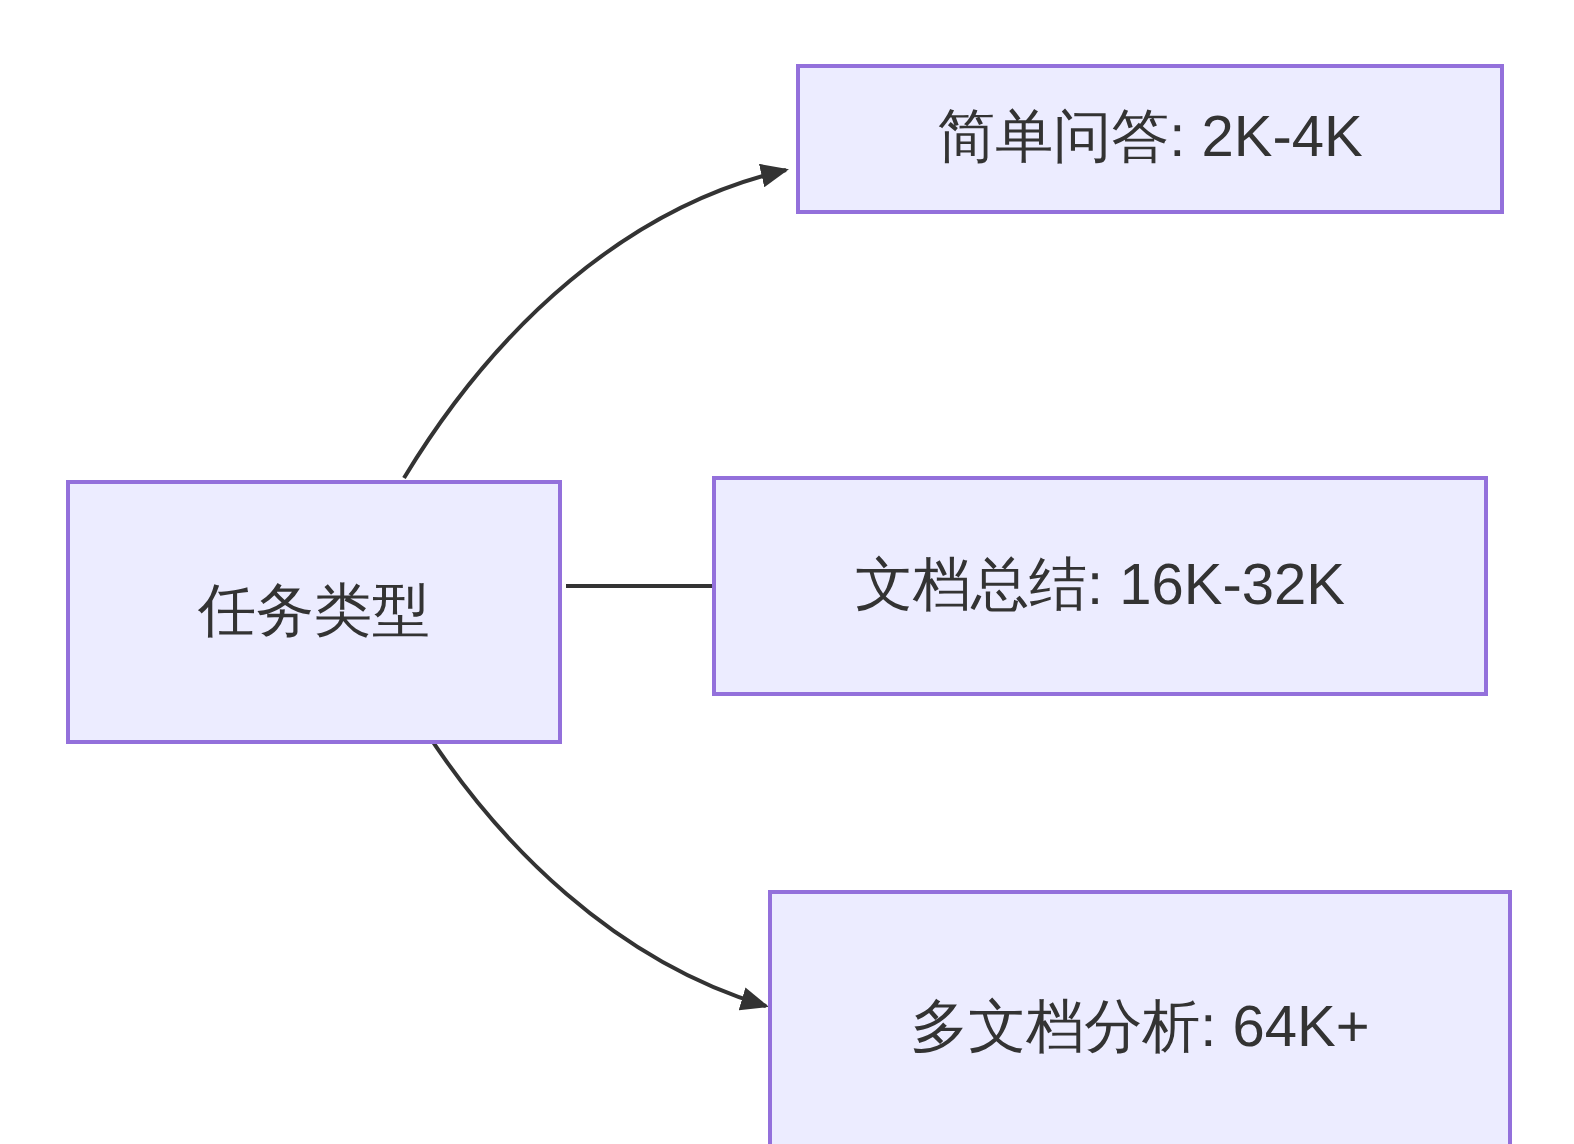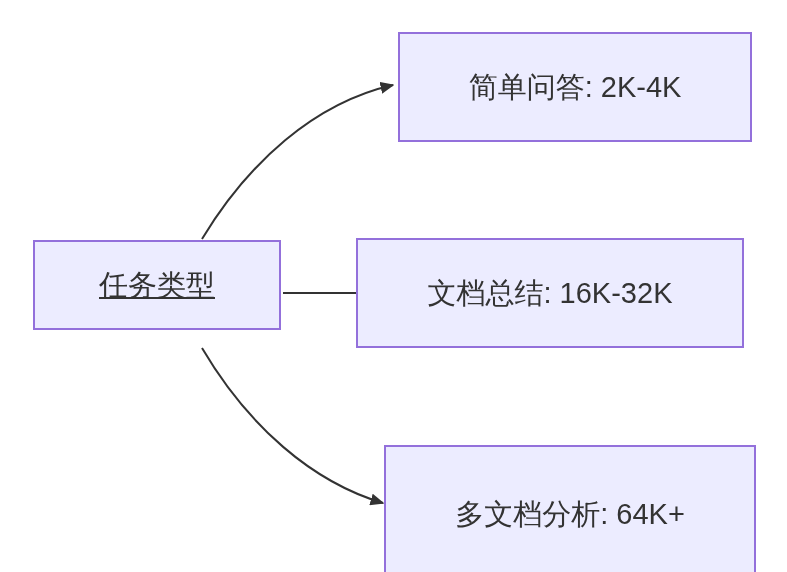--- a/index.html
+++ b/index.html
@@ -28,22 +28,22 @@
   .arrowhead{fill:var(--edge);}
   .node{
     position:absolute;z-index:1;
     background:var(--node-fill);
     border:2px solid var(--node-border);
     color:var(--text);
     display:flex;align-items:center;justify-content:center;
     font-size:29px;line-height:1.2;text-align:center;
     white-space:nowrap;
   }
-  .node-root  {left:33px;  top:240px; width:248px; height:90px;text-decoration:underline;}
-  .node-qa    {left:398px; top:32px;  width:354px; height:110px;}
+  .node-root  {left:33px;  top:240px; width:248px; height:132px;}
+  .node-qa    {left:398px; top:32px;  width:354px; height:75px;}
   .node-doc   {left:356px; top:238px; width:388px; height:110px;}
   .node-multi {left:384px; top:445px; width:372px; height:139px;}
 </style>
 </head>
 <body>
 
 <div class="canvas">
 
   <svg class="edges-layer" viewBox="0 0 787 572" xmlns="http://www.w3.org/2000/svg">
     <defs>

